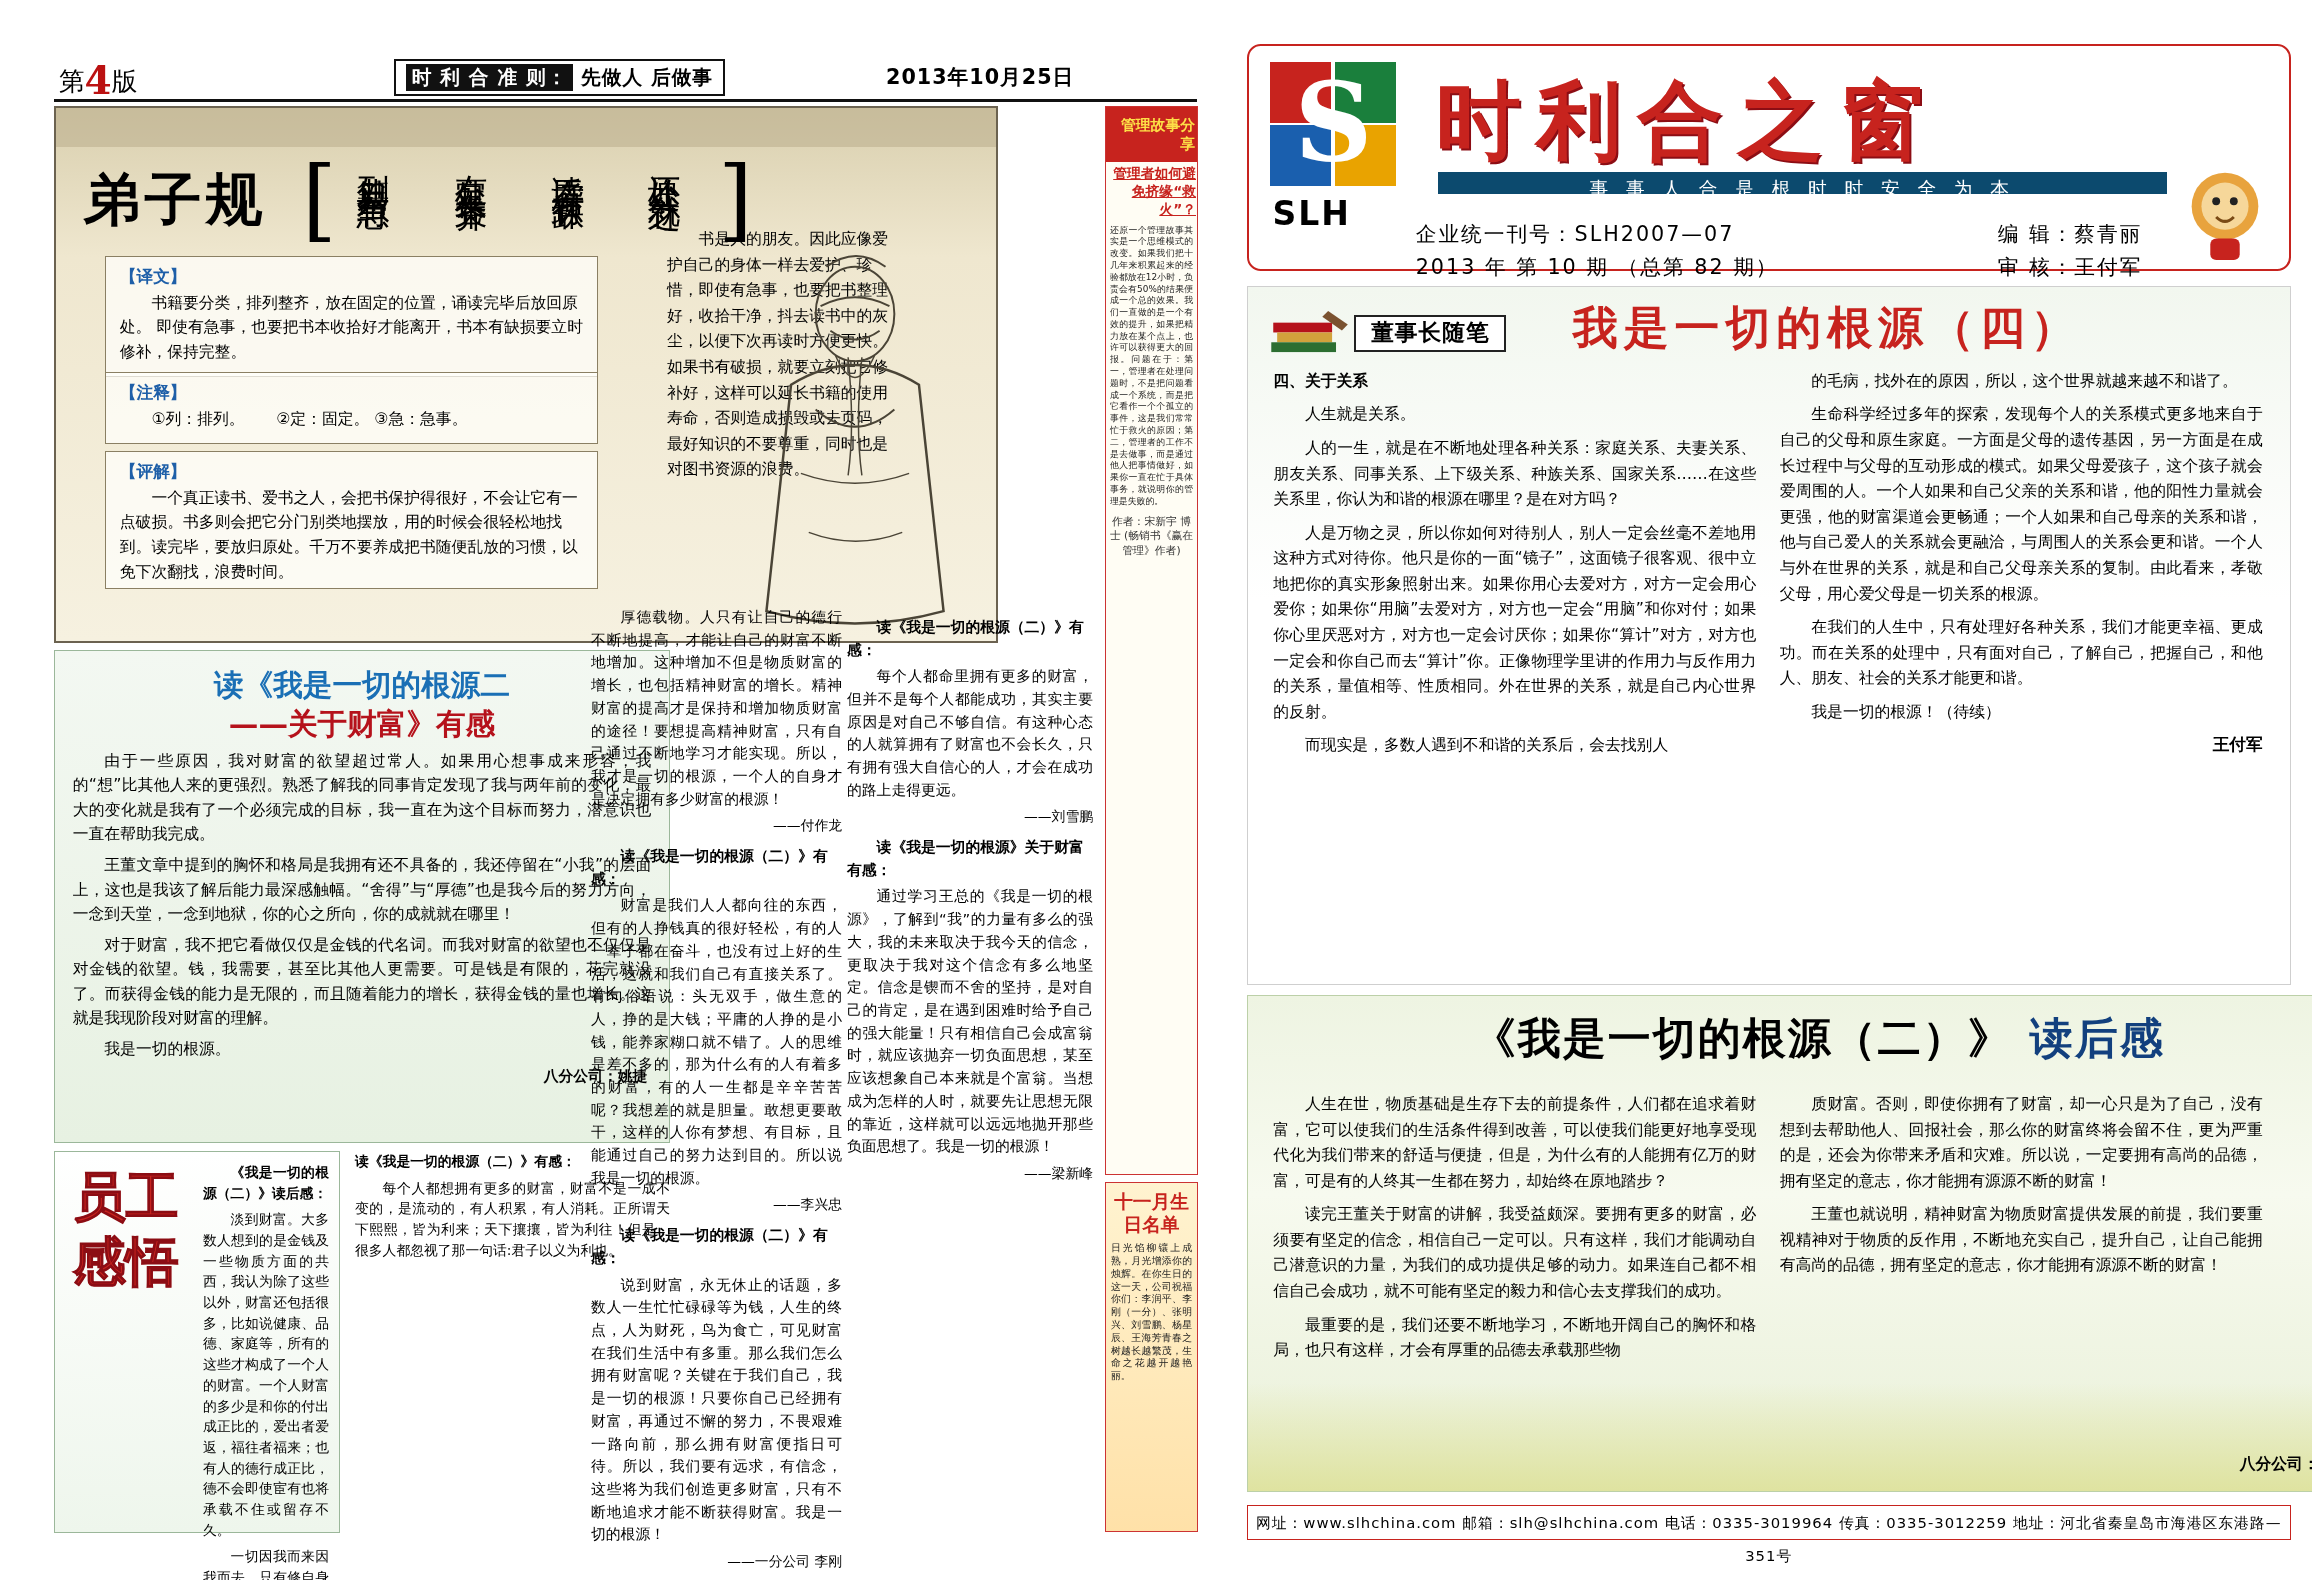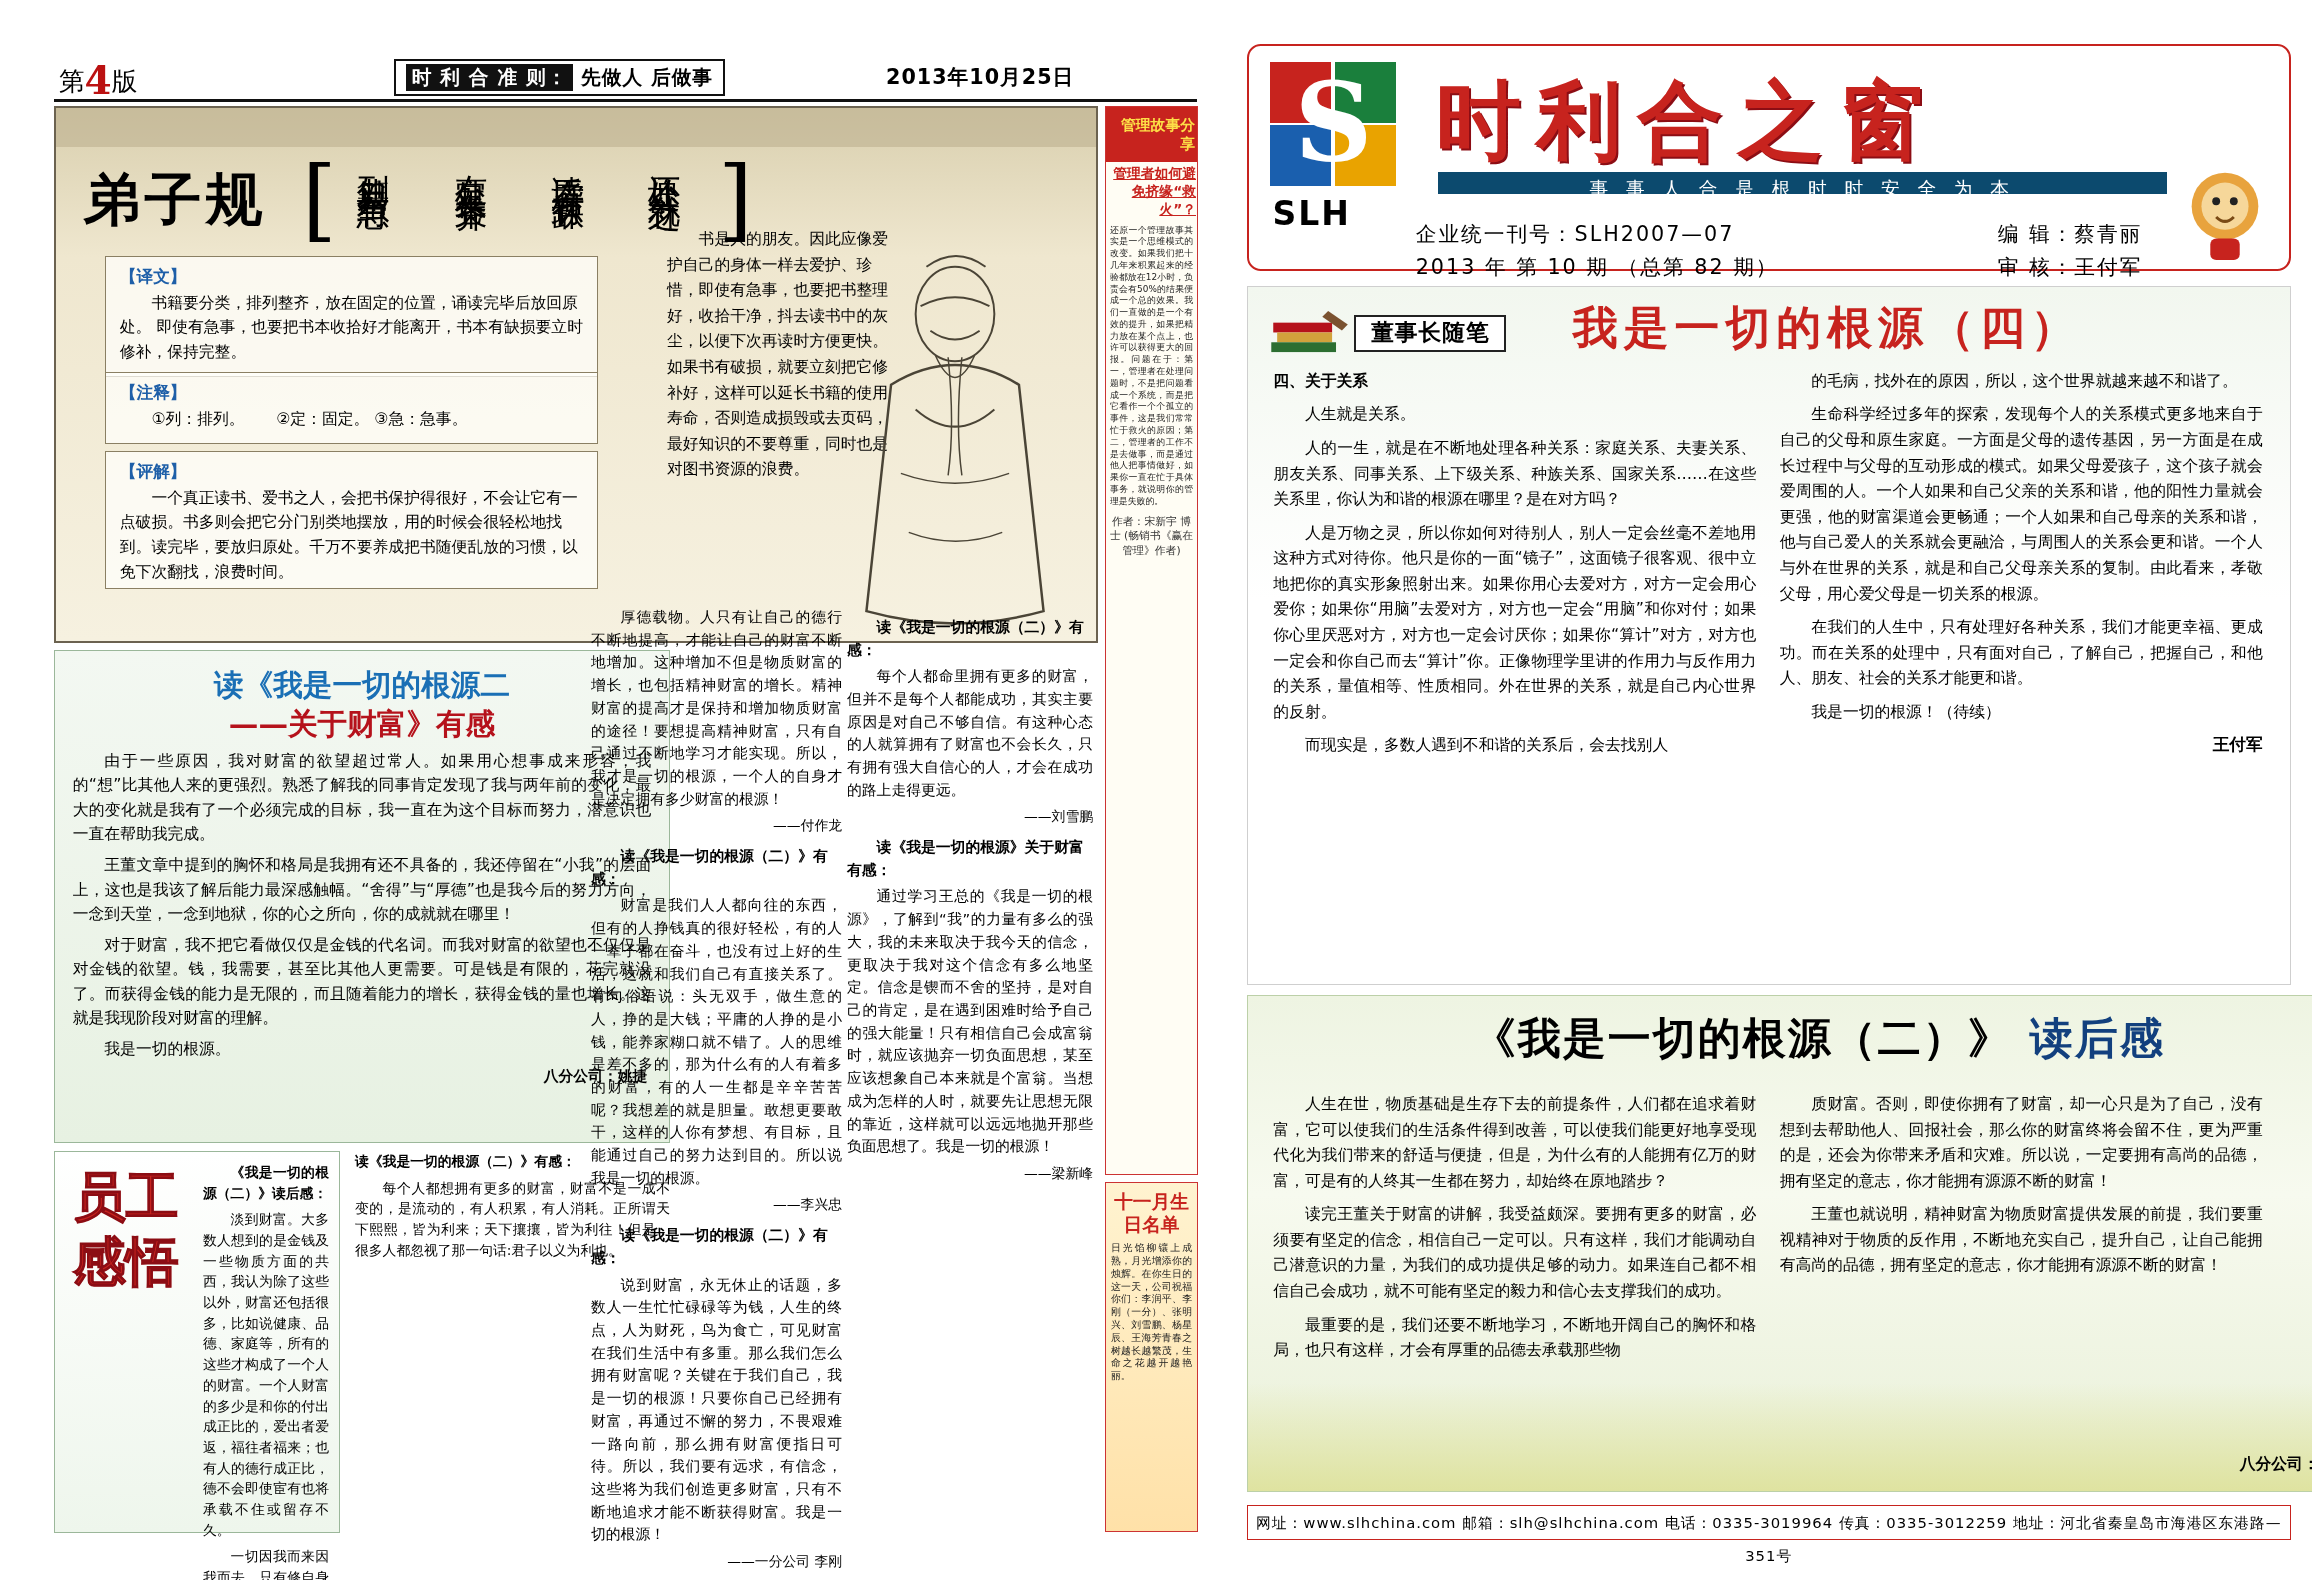--- a/index.html
+++ b/index.html
@@ -11,21 +11,21 @@
   .lp-header{position:absolute;left:59px;top:57px;width:1133px;height:39px;}
   .pg-num{position:absolute;left:0;top:0;font-size:25.6px;font-family:"DejaVu Serif","Liberation Serif",serif;}
   .pg-num .big{font-size:39px;font-weight:bold;color:#b11;vertical-align:-3.9px;}
   .motto{position:absolute;left:335px;top:2px;border:2px solid #111;padding:3px 9.9px;font-size:19.7px;font-weight:bold;letter-spacing:1px;}
   .motto .label{background:#111;color:#fff;padding:2px 5.9px;}
   .date{position:absolute;left:827px;top:5.9px;font-size:20.7px;font-weight:bold;letter-spacing:1px;}
 
   .hr-thick{position:absolute;left:54px;top:99px;width:1143px;height:3px;background:#111;}
 
   
-  .dizigui{position:absolute;left:54px;top:106px;width:1044px;height:537px;
+  .dizigui{position:absolute;left:54px;top:106px;width:944px;height:537px;
      background:linear-gradient(180deg,#d9cfae 0%,#efe7cf 28%,#f6f1e0 100%);border:2px solid #6b6250;box-sizing:border-box;overflow:hidden;}
   .dz-topband{position:absolute;left:0;top:0;width:100%;height:39px;background:#b9ad8c;opacity:.55;}
   .dz-title{position:absolute;left:27.6px;top:54px;font-size:57px;font-weight:bold;font-family:"DejaVu Serif","Liberation Serif",serif;letter-spacing:3.9px;}
   .dz-verse{position:absolute;top:41px;font-size:33px;line-height:43px;font-family:"DejaVu Serif","Liberation Serif",serif;writing-mode:vertical-rl;letter-spacing:2px;}
   .dz-brk{position:absolute;top:39px;font-size:89px;font-family:"DejaVu Serif","Liberation Serif",serif;}
   .dz-box{position:absolute;left:49px;border:1px solid #8a7f63;background:rgba(255,255,252,.72);box-sizing:border-box;padding:7.9px 13.8px;}
   .dz-box .bt{color:#1e5fa8;font-weight:bold;font-size:16.7px;margin-bottom:3px;}
   .dz-box p{margin:0 0 3.9px 0;font-size:15.8px;line-height:24.6px;text-indent:2em;}
   .dz-right{position:absolute;left:611px;top:118px;width:236px;font-size:15.8px;line-height:25.6px;text-indent:2em;}
   .sage{position:absolute;right:17.7px;bottom:9.9px;width:246px;height:394px;}

